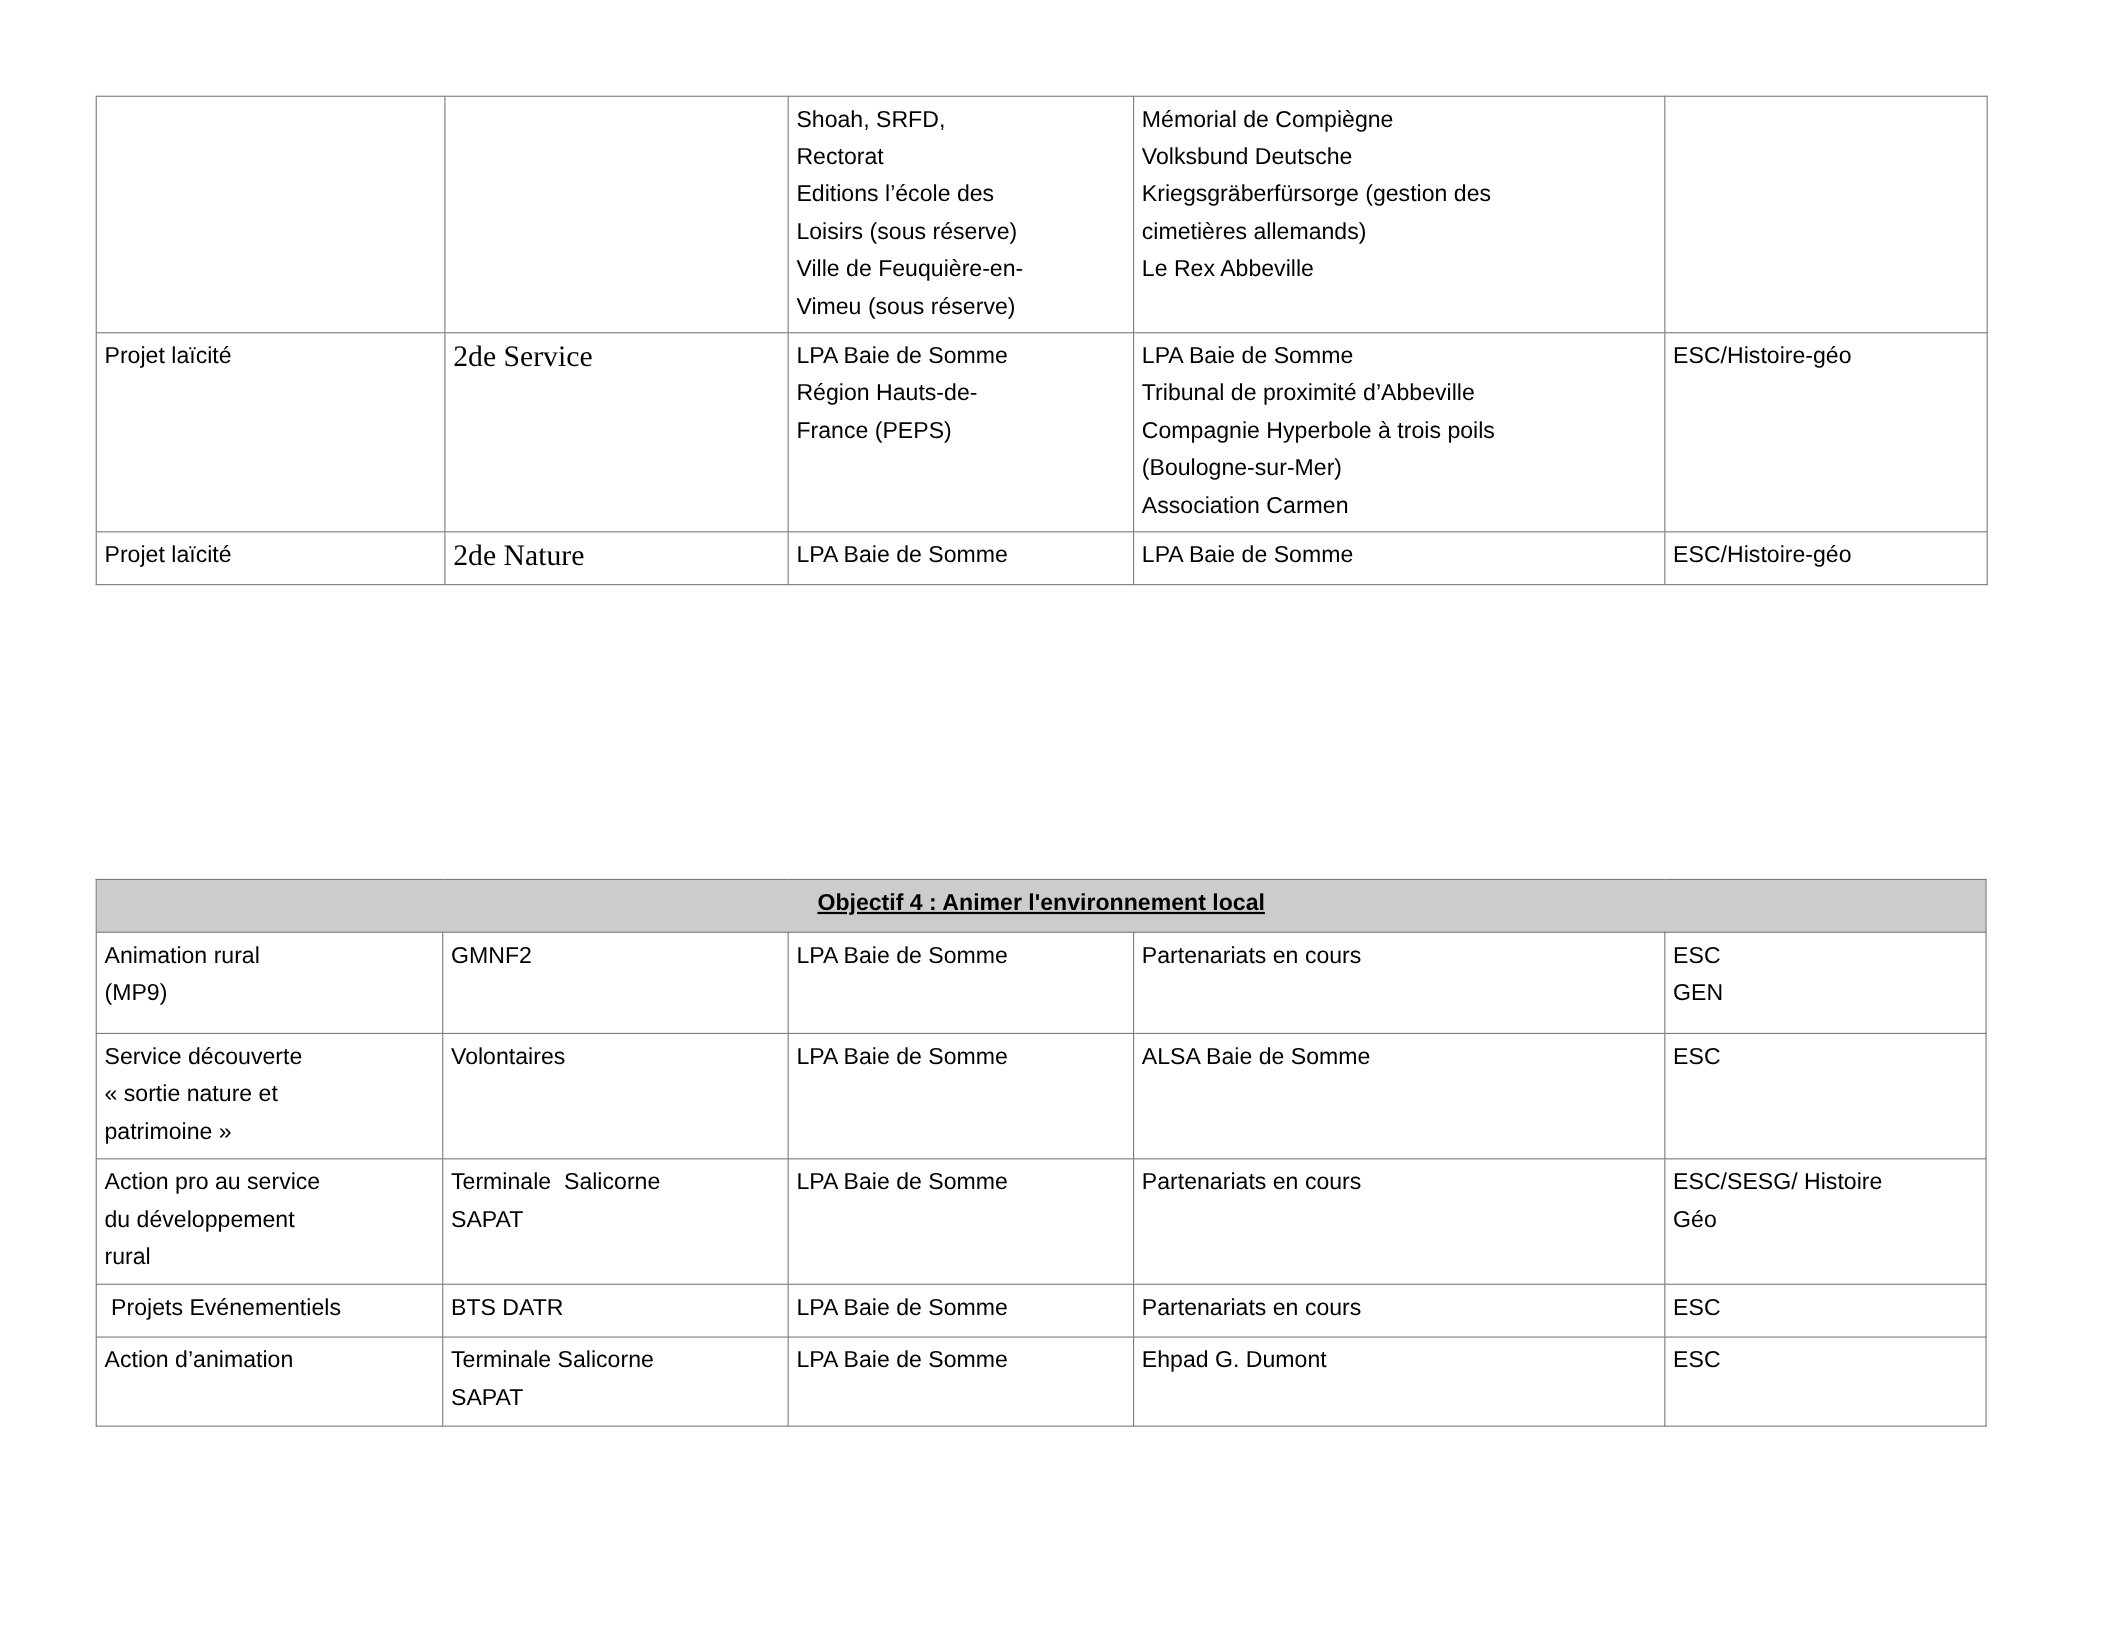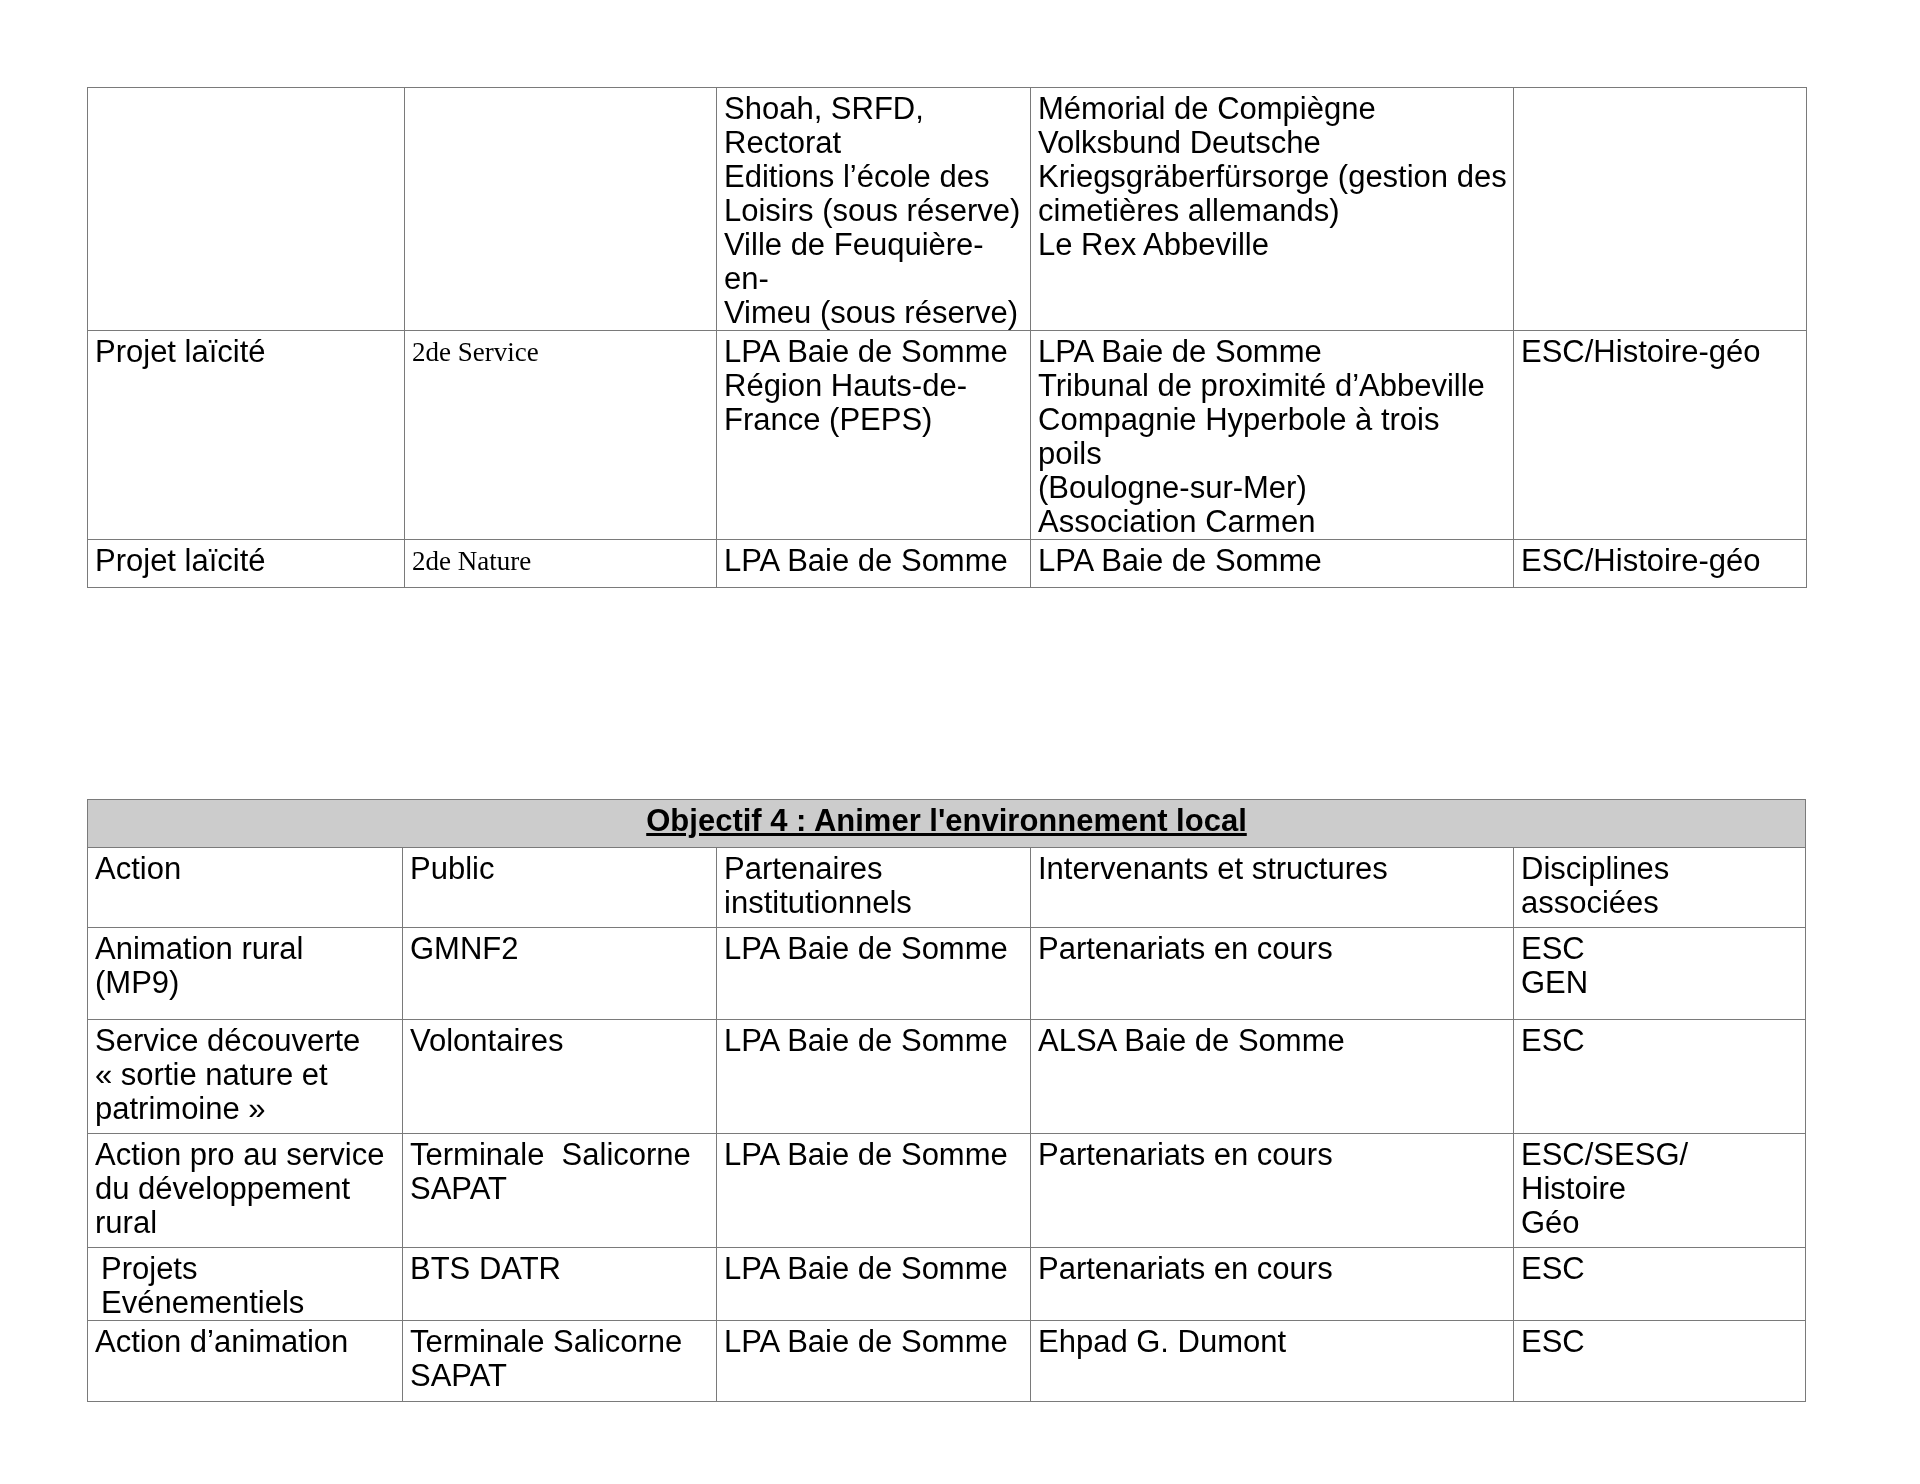--- a/index.html
+++ b/index.html
@@ -1,20 +1,20 @@
 <!DOCTYPE html>
 <html><head>
 <meta charset="utf-8">
 <style>
   html, body { margin: 0; padding: 0; background: #ffffff; }
   body { width: 1920px; height: 1484px; position: relative; overflow: hidden;
          font-family: "Liberation Sans", sans-serif; color: #000; }
   table { position: absolute; border-collapse: collapse; table-layout: fixed; }
   td { border: 1.5px solid #7a7a7a; vertical-align: top; padding: 4px 6px 0 7px;
-       font-size: 31px; line-height: 34px; white-space: pre-line; overflow: hidden; }
+       font-size: 21px; line-height: 34px; white-space: pre-line; overflow: hidden; }
   .serif { font-family: "Liberation Serif", serif; font-size: 27px; }
   #t1 { left: 87px; top: 87px; width: 1719px; }
   #t2 { left: 87px; top: 799px; width: 1718px; }
   .hdr { background: #cccccc; text-align: center; font-weight: bold;
          padding: 4px 6px 0 6px; }
   .indent { padding-left: 13px; }
 </style>
 </head>
 <body>
 
@@ -71,28 +71,20 @@
     <col style="width:315px">
       <col style="width:314px">
       <col style="width:314px">
       <col style="width:483px">
       <col style="width:292px">
   </colgroup>
   <tbody>
       <tr style="height:48px">
     <td colspan="5" class="hdr" style="background: rgb(204, 204, 204); text-decoration: underline;">Objectif 4 : Animer l'environnement local</td>
   </tr>
-  <tr style="height:80px">
-    <td>Action</td>
-    <td>Public</td>
-    <td>Partenaires
-institutionnels</td>
-    <td>Intervenants et structures</td>
-    <td>Disciplines associées</td>
-  </tr>
   <tr style="height:92px">
     <td>Animation rural
 (MP9)</td>
     <td>GMNF2</td>
     <td>LPA Baie de Somme</td>
     <td>Partenariats en cours</td>
     <td>ESC
 GEN</td>
   </tr>
   <tr style="height:114px">

